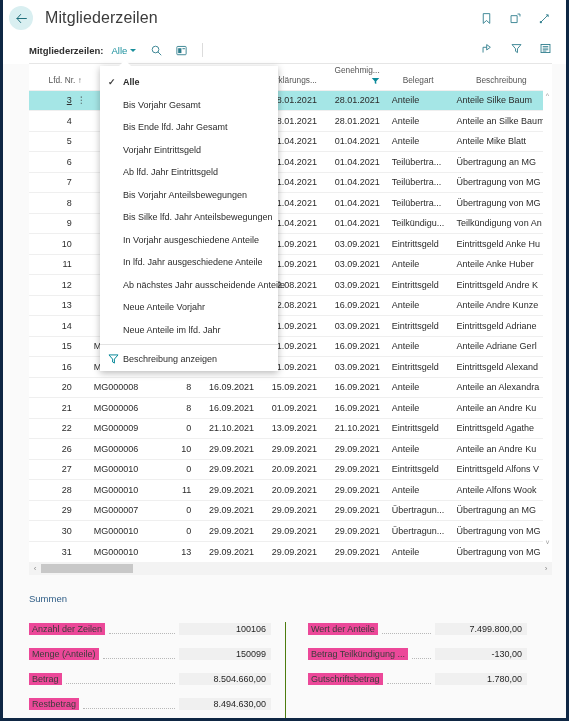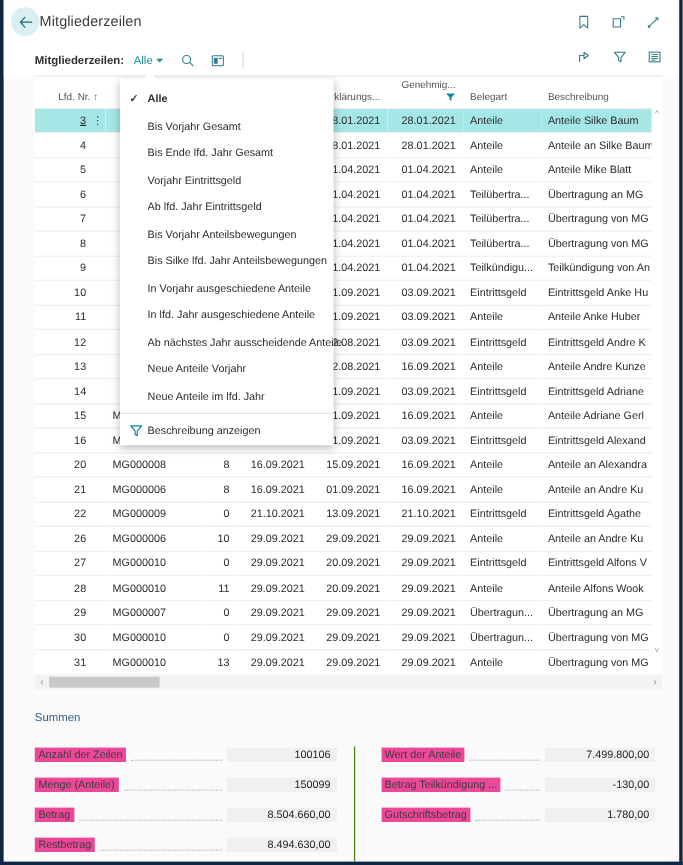--- a/index.html
+++ b/index.html
@@ -29,21 +29,22 @@
   }
   .back-circle {
     width: 24px; height: 24px; margin-left: 6px;
     border-radius: 50%;
     background: #d9eff1;
     display: flex; align-items: center; justify-content: center;
     flex: 0 0 auto;
   }
   .back-circle svg { display:block; }
   .page-title {
-    font-size: 12px;
+    margin-left: 12px;
+    font-size: 16px;
     color: #3b3b3b;
     letter-spacing: .1px;
   }
   .topbar-actions {
     margin-left: auto;
     display: flex; align-items: center; gap: 14px;
     padding-right: 14px;
   }
   .ticon { width: 15px; height: 15px; display:flex; align-items:center; justify-content:center; cursor: pointer; }
 
@@ -99,21 +100,21 @@
     color: #555;
     font-size: 8.3px;
     padding: 2px 6px 5px 6px;
     vertical-align: bottom;
     background: #ffffff;
     border: none;
     white-space: nowrap;
     overflow: hidden;
   }
   table.grid thead th.r { text-align: right; }
-  table.grid thead th.l { text-align: left; }
+  table.grid thead th.l { text-align: center; }
   .hdr-two { display: block; line-height: 1.15; }
   .funnel-mini { display:block; margin-top: 1px; }
 
   table.grid tbody td {
     padding: 3px 6px;
     color: #2b2b2b;
     border-top: 1px solid #efefef;
     white-space: nowrap;
     overflow: hidden;
     text-overflow: clip;
@@ -167,21 +168,21 @@
   }
   .hscroll .track { position: relative; flex: 1 1 auto; height: 9px; }
   .hscroll .thumb {
     position: absolute; left: 0; top: 0; height: 9px; width: 92px;
     background: #c8c8c8;
   }
 
   
   .summen {
     margin: 18px 0 5px 0;
-    padding: 0 6px 0 26px;
+    padding: 0 25px 0 26px;
   }
   .summen-title {
     font-size: 9.5px; color: #2f5d86; margin-bottom: 18px;
   }
   .sum-cols { display: flex; gap: 0; }
   .sum-col { flex: 1 1 50%; padding-right: 14px; }
   .sum-col.right { padding-left: 22px; border-left: 1px solid #4d7c0f; }
   .sum-row { display: flex; align-items: center; height: 15px; margin-bottom: 10px; }
   .sum-label {
     font-size: 9px; color: #3c3c3c;

